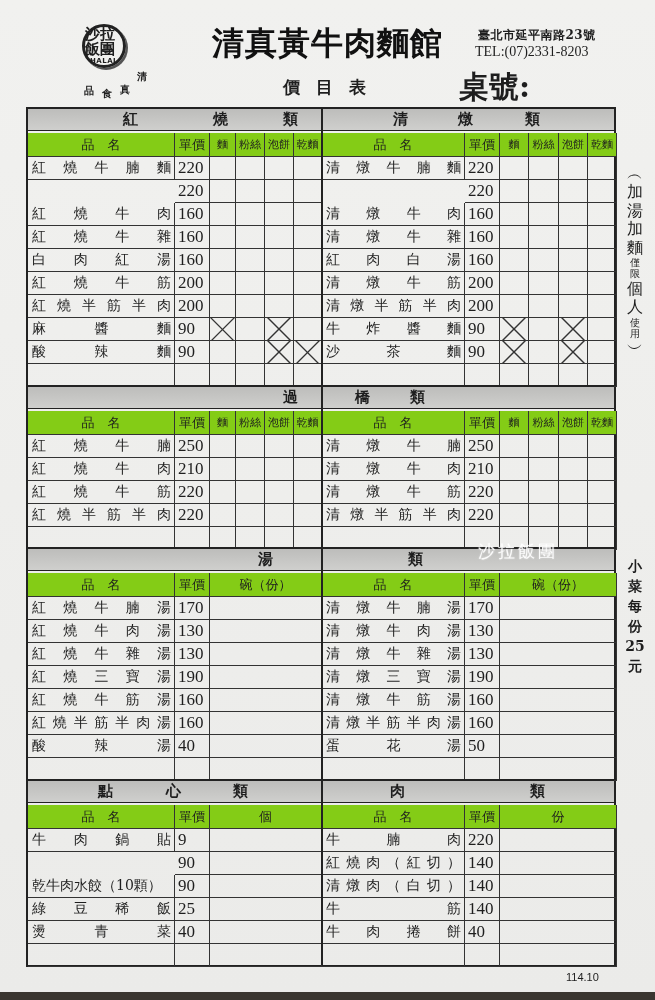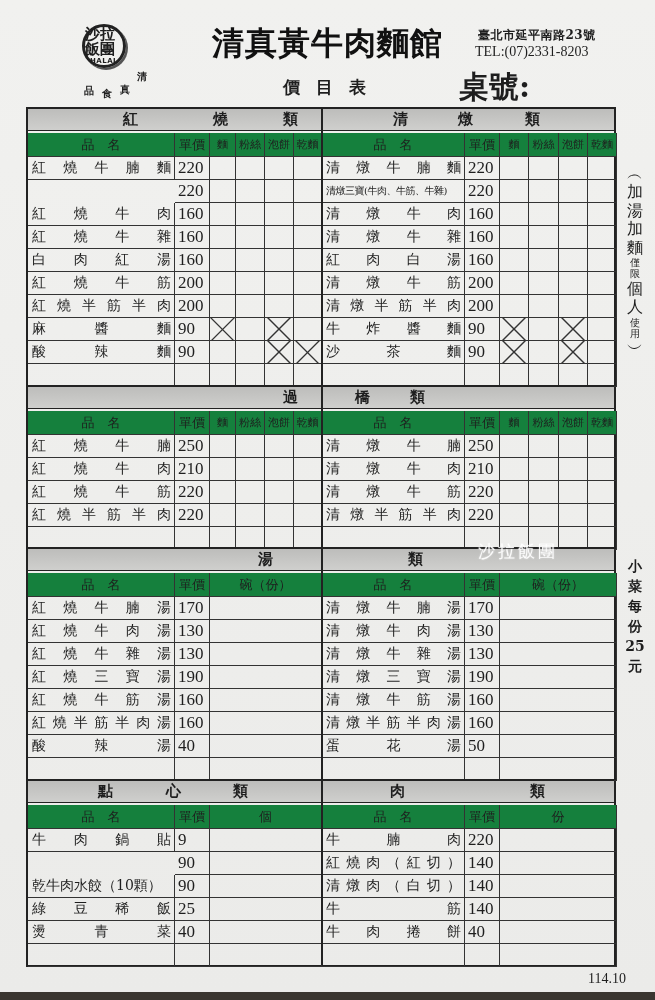--- a/index.html
+++ b/index.html
@@ -52,31 +52,31 @@
   .band {
     position: absolute; left: 0; height: 24px; background: linear-gradient(180deg, #bdbdbb, #cfcfcd);
     border-top: 2px solid #222; border-bottom: 1.5px solid #222;
     font-family: "DejaVu Sans", sans-serif; font-weight: bold; font-size: 15px;
   }
   .band span { position: absolute; top: 1px; }
   .cell {
     position: absolute; border-right: 1.5px solid #333; border-bottom: 1.5px solid #333;
     display: flex; align-items: center; font-size: 14px; white-space: nowrap; overflow: hidden;
   }
-  .hdr { background: #15803d; justify-content: center; font-size: 13px; }
+  .hdr { background: #84cc16; justify-content: center; font-size: 13px; }
   .hdr.small { font-size: 11px; }
   .name { justify-content: space-between; padding: 0 3px 0 4px; font-size: 14px; }
   .name.dense { font-size: 10px; justify-content: flex-start; letter-spacing: -0.5px; }
   .price { justify-content: flex-start; padding-left: 3px; font-family: "Liberation Serif", serif; font-size: 17px; }
   .note-v {
     position: absolute; width: 22px; text-align: center; font-family: "DejaVu Serif", serif; line-height: 1.15;
   }
   .note-v .big { font-size: 16px; display: block; }
   .note-v .sm { font-size: 10px; display: block; }
-  .date { position: absolute; left: 588px; top: 971px; font-size: 14px; font-family: Liberation Serif, serif; }
+  .date { position: absolute; left: 566px; top: 971px; font-size: 11px; font-family: Liberation Sans, sans-serif; }
   .watermark {
     position: absolute; left: 478px; top: 540px; font-size: 17px; color: rgba(255,255,255,0.9);
     font-family: "DejaVu Sans", sans-serif; letter-spacing: 3px; text-shadow: 0 0 2px rgba(255,255,255,0.6);
   }
 </style>
 </head>
 <body>
 
 <div class="paper"></div>
 <div class="bottom-edge"></div>
@@ -242,21 +242,20 @@
       <span>燉</span>
       <span>牛</span>
       <span>腩</span>
       <span>麵</span>
     </div>
     <div class="cell price" style="left: 437px; top: 48px; width: 35px; height: 23px;">220</div>
     <div class="cell input" style="left: 472px; top: 48px; width: 29px; height: 23px;"></div>
     <div class="cell input" style="left: 501px; top: 48px; width: 30px; height: 23px;"></div>
     <div class="cell input" style="left: 531px; top: 48px; width: 29px; height: 23px;"></div>
     <div class="cell input" style="left: 560px; top: 48px; width: 29px; height: 23px;"></div>
-    <div class="cell name dense" style="left: 294px; top: 71px; width: 143px; height: 23px;">清燉三寶(牛肉、牛筋、牛雜)</div>
     <div class="cell price" style="left: 437px; top: 71px; width: 35px; height: 23px;">220</div>
     <div class="cell input" style="left: 472px; top: 71px; width: 29px; height: 23px;"></div>
     <div class="cell input" style="left: 501px; top: 71px; width: 30px; height: 23px;"></div>
     <div class="cell input" style="left: 531px; top: 71px; width: 29px; height: 23px;"></div>
     <div class="cell input" style="left: 560px; top: 71px; width: 29px; height: 23px;"></div>
     <div class="cell name" style="left: 294px; top: 94px; width: 143px; height: 23px;">
       <span>清</span>
       <span>燉</span>
       <span>牛</span>
       <span>肉</span>

